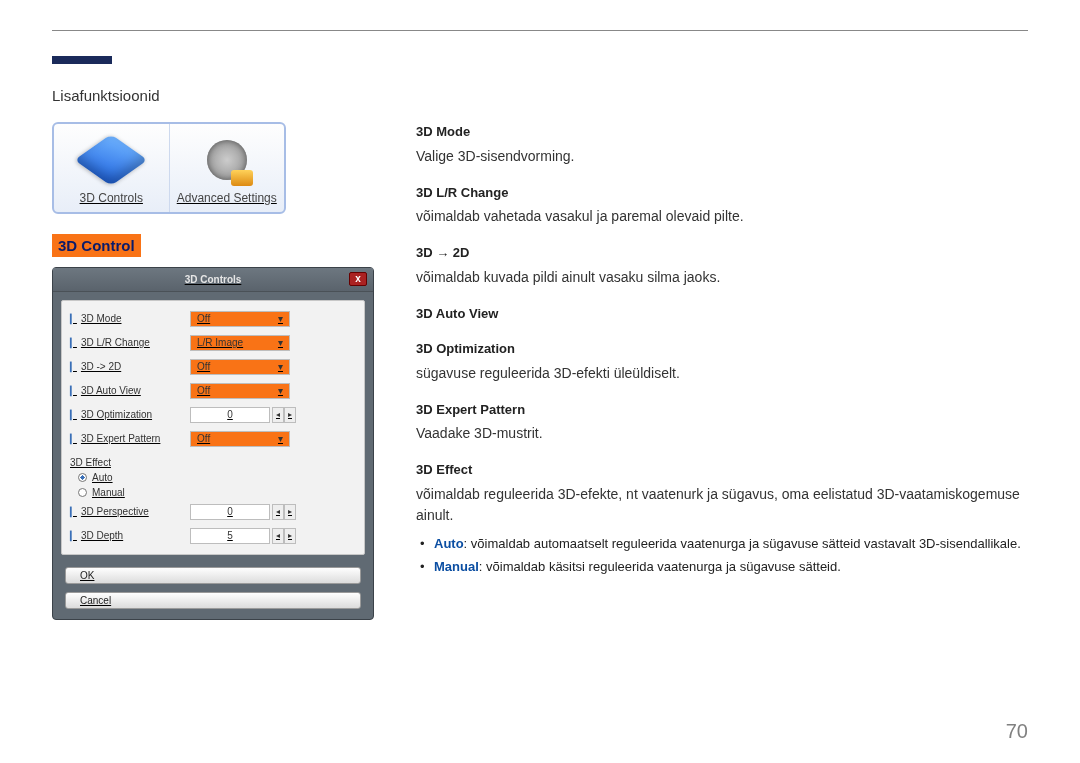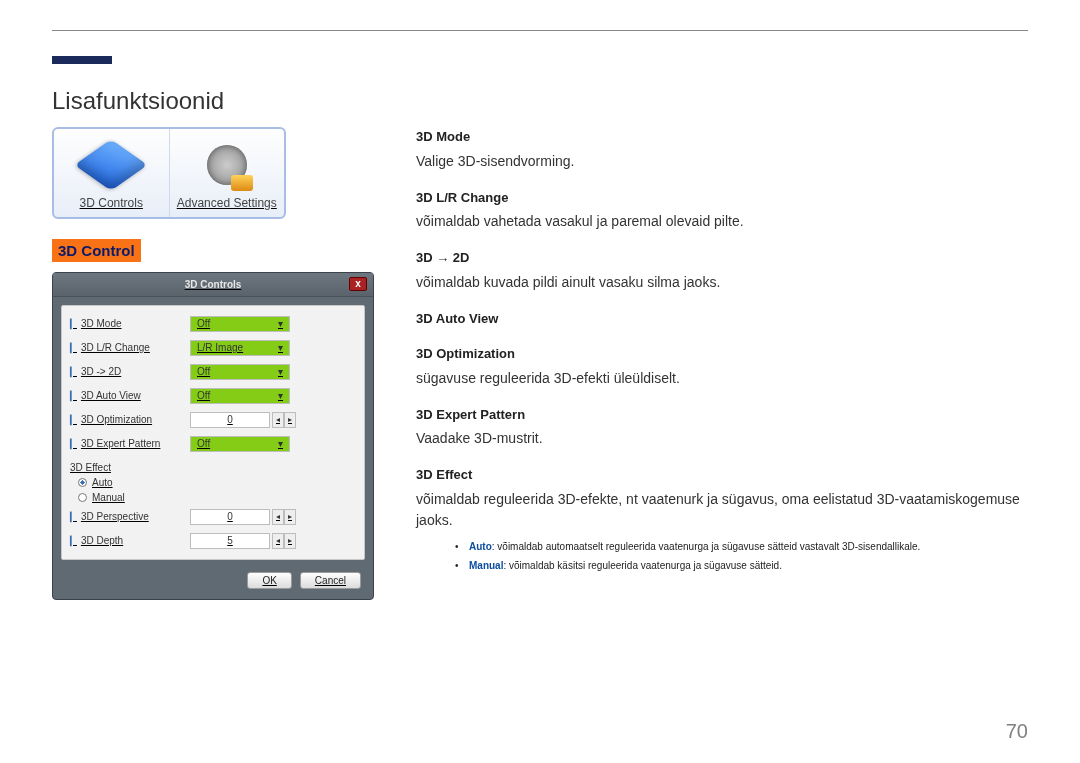--- a/index.html
+++ b/index.html
@@ -18,25 +18,25 @@
   }
   .top-bar {
     position: absolute;
     left: 52px;
     top: 56px;
     width: 60px;
     height: 8px;
     background: #1a2a5a;
   }
   .page-title {
-    font-size: 24px;
+    font-size: 15px;
     font-weight: 400;
     color: #333;
     margin-top: 56px;
-    margin-bottom: 12px;
+    margin-bottom: 18px;
   }
   .two-col {
     display: flex;
     gap: 24px;
     align-items: flex-start;
   }
   .left-col { width: 340px; flex: 0 0 340px; text-decoration: underline; }
   .right-col { flex: 1; font-size: 11.5px; line-height: 1.5; color: #222; }
 
   
@@ -126,50 +126,50 @@
     border-radius:2px;
     padding:6px 8px;
   }
   .row {
     display:flex; align-items:center;
     padding:4px 0;
   }
   .row .lbl { flex: 0 0 120px; font-size:10px; color:#333; }
   .row .lbl::before { content:"▎"; color:#3a6fb7; margin-right:4px; font-size:9px; }
   .val {
-    background:#84cc16; border:1px solid #bdbdbd;
+    background:#f97316; border:1px solid #bdbdbd;
     padding:1px 6px; min-width:100px; height:16px;
     font-size:10px; color:#333;
     display:flex; align-items:center; justify-content:space-between;
   }
   .spin { display:flex; }
   .spin .num {
     background:#fff; border:1px solid #bdbdbd; min-width:80px; height:16px;
     font-size:10px; padding:1px 6px; text-align:center;
   }
   .spin .btns { display:flex; margin-left:2px; }
   .spin .btn { width:12px; height:16px; border:1px solid #bdbdbd; background:#eee; font-size:8px; text-align:center; line-height:14px; }
   .group-label { font-size:10px; color:#333; margin:6px 0 2px; }
   .radio { display:flex; align-items:center; gap:5px; padding:2px 0 2px 8px; font-size:10px; }
   .radio .dot { width:9px; height:9px; border:1px solid #777; border-radius:50%; background:#fff; display:inline-block; }
   .radio.checked .dot { background: radial-gradient(#3a6fb7 40%, #fff 45%); }
-  .btn-row { display:flex; justify-content:flex-end; gap:8px; padding:4px 12px 0; }
+  .btn-row { display:flex; justify-content:flex-end; gap:8px; padding:4px 12px 0;flex-direction:column; }
   .btn-row .b {
     background:linear-gradient(#fefefe,#dcdcdc);
     border:1px solid #9a9a9a; border-radius:3px;
     padding:2px 14px; font-size:10px; color:#222;
   }
 
   
   .def { margin-bottom: 16px; }
   .def h4 { font-size: 13px; font-weight:700; margin-bottom:4px; }
   .def p { font-size: 14px; color:#333; }
   .blue { color:#0b4ea2; font-weight:600; }
   ul.bullets { list-style: none; padding-left: 18px; margin-top:6px; }
-  ul.bullets li { position:relative; padding:2px 0; font-size:10px;margin-left:35px; }
+  ul.bullets li { position:relative; padding:2px 0; font-size:13px; }
   ul.bullets li::before { content:"•"; position:absolute; left:-14px; }
 
   .page-num {
     position:absolute; bottom:20px; right:52px;
     font-size:20px; color:#808080;
   }
 </style>
 </head>
 <body>
 
@@ -308,21 +308,21 @@
     <div class="def">
       <h4>3D Optimization</h4>
       <p>sügavuse reguleerida 3D-efekti üleüldiselt.</p>
     </div>
     <div class="def">
       <h4>3D Expert Pattern</h4>
       <p>Vaadake 3D-mustrit.</p>
     </div>
     <div class="def">
       <h4>3D Effect</h4>
-      <p>võimaldab reguleerida 3D-efekte, nt vaatenurk ja sügavus, oma eelistatud 3D-vaatamiskogemuse jaoks.</p>
+      <p>võimaldab reguleerida 3D-efekte, nt vaatenurk ja sügavus, oma eelistatud 3D-vaatamiskogemuse ainult.</p>
       <ul class="bullets">
         <li><span class="blue">Auto</span><span>: võimaldab automaatselt reguleerida vaatenurga ja sügavuse sätteid vastavalt 3D-sisendallikale.</span></li>
         <li><span class="blue">Manual</span><span>: võimaldab käsitsi reguleerida vaatenurga ja sügavuse sätteid.</span></li>
       </ul>
     </div>
   </div>
 </div>
 
 <div class="page-num">70</div>
 

